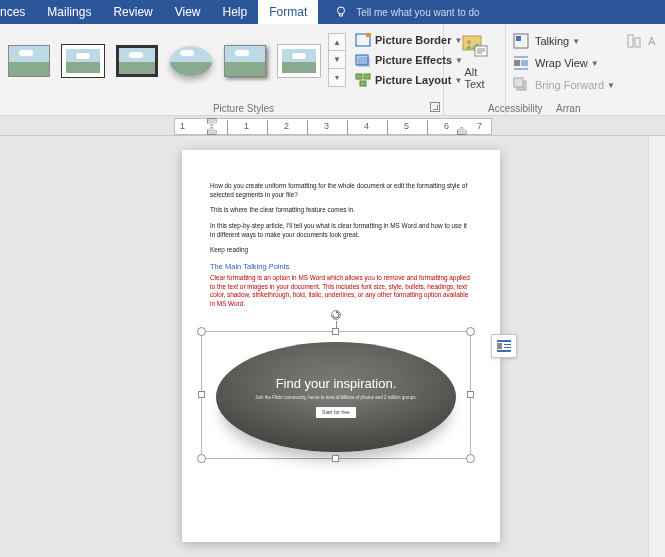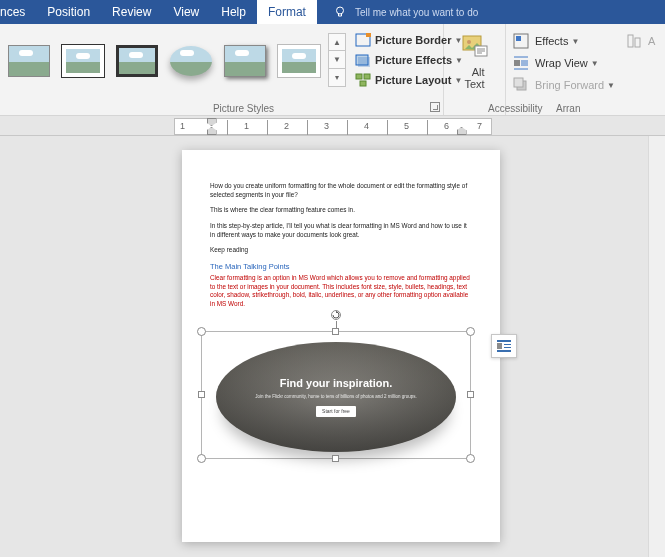--- a/index.html
+++ b/index.html
@@ -39,21 +39,21 @@
 
 
 .menu-col { padding: 6px 6px 0 4px; }
 .menu-item { display: flex; align-items: center; height: 20px; padding: 0 2px; font-size: 11px; color: #333; cursor:pointer; white-space: nowrap; font-weight: bold; }
 .menu-item .ico { width: 18px; height: 16px; margin-right: 3px; display:flex; align-items:center; justify-content:center; }
 .dd-arrow { margin-left: 3px; font-size: 8px; color: #666; }
 
 
 .bigbtn { width: 44px; height: 68px; display:flex; flex-direction:column; align-items:center; justify-content:flex-start; padding-top:6px; cursor:pointer; }
 .bigbtn .ico { width: 32px; height: 32px; display:flex; align-items:center; justify-content:center; }
-.bigbtn .lbl { font-size: 11px; color:#444; text-align:right; line-height:1.1; margin-top:4px; }
+.bigbtn .lbl { font-size: 11px; color:#444; text-align:left; line-height:1.1; margin-top:4px; }
 
 
 .arrange-col { padding: 6px 8px 0 6px; }
 .arrange-item { display: flex; align-items: center; height: 22px; font-size: 11px; color:#333; cursor:pointer; white-space: nowrap; }
 .arrange-item .ico { width: 18px; height: 16px; margin-right: 5px; display:flex; align-items:center; justify-content:center; }
 .faded { color: #a6a6a6; }
 
 
 .ruler-bar { height: 20px; background: #e6e6e6; border-bottom: 1px solid #c7c7c7; display:flex; align-items:flex-end; justify-content:center; }
 .ruler { width: 318px; height: 17px; background: #fff; position: relative; border: 1px solid #bdbdbd; font-size: 9px; }
@@ -67,21 +67,21 @@
 .page { position:absolute; left:182px; top:14px; width:318px; height:392px; background:#fff; box-shadow: 0 2px 10px rgba(0,0,0,.25); padding: 32px 28px; font-size: 6.4px; color:#222; line-height:1.35; }
 .page p { margin-bottom: 7px; }
 .page h3 { color:#2b67bc; font-size:7.5px; font-weight:normal; margin: 3px 0 2px; }
 .page .red { color:#c00000; }
 .page .pic-wrap { position:relative; margin: 20px -7px 0 -7px; height: 140px; }
 
 
 .sel-box { position:absolute; left:-2px; top:2px; width:270px; height:128px; border:1px solid #b5b5b5; }
 .ellipse { position:absolute; left:14px; top:10px; width:240px; height:110px; border-radius:50%; overflow:hidden; background: radial-gradient(ellipse at center, #a8a59e 0%, #52504a 100%); box-shadow: 0 14px 14px -6px rgba(0,0,0,.25); }
 .ellipse .overlay { position:absolute; inset:0; background: linear-gradient(rgba(30,30,30,.1), rgba(30,30,30,.5)); display:flex; flex-direction:column; align-items:center; justify-content:center; color:#fff; text-align:center; }
-.ellipse .t1 { font-size:11px; font-weight:700; }
+.ellipse .t1 { font-size:13px; font-weight:400; }
 .ellipse .t2 { font-size:4.5px; margin-top:3px; opacity:.85; }
 .ellipse .btn { margin-top:6px; background:#fff; color:#444; font-size:5px; padding:2px 6px; border-radius:1px; }
 .handle { position:absolute; width:9px; height:9px; background:#fff; border:1px solid #8a8a8a; border-radius:50%; }
 .handle.sq { width:7px; height:7px; border-radius:0; }
 .rotate { position:absolute; left:50%; top:-22px; width:10px; height:10px; border:1px solid #8a8a8a; border-radius:50%; background:#fff; transform:translateX(-50%); }
 .rotate::after { content:''; position:absolute; left:50%; top:10px; width:1px; height:12px; background:#8a8a8a; }
 
 
 .layout-opt { position:absolute; right:-38px; top:5px; width:26px; height:24px; background:#fff; border:1px solid #c6c6c6; box-shadow:0 1px 3px rgba(0,0,0,.15); display:flex; align-items:center; justify-content:center; cursor:pointer; }
 .layout-opt-ico { width:14px; height:12px; background:
@@ -92,21 +92,21 @@
   linear-gradient(#396fb0,#396fb0) 7px 7px/7px 1px no-repeat;
 }
 
 .scroll-rail { position:absolute; right:0; top:0; bottom:0; width:17px; background:#f0f0f0; border-left:1px solid #dadada; }
 </style>
 </head>
 <body>
 
 <div class="titlebar">
   <div class="tab partial">nces</div>
-  <div class="tab">Position</div>
+  <div class="tab">Mailings</div>
   <div class="tab">Review</div>
   <div class="tab">View</div>
   <div class="tab">Help</div>
   <div class="tab active">Format</div>
   <div class="lightbulb">
     <svg width="14" height="14" viewBox="0 0 14 14">
         <circle cx="7" cy="5.5" r="3.5" fill="none" stroke="#fff" stroke-width="1"></circle>
         <path d="M5.5 9 v2 h3 v-2" fill="none" stroke="#fff"></path>
       </svg>
   </div>
@@ -218,21 +218,21 @@
   <div class="group" style="flex:1; border-right:none;">
     <div style="display:flex;">
       <div class="arrange-col">
         <div class="arrange-item">
           <span class="ico">
               <svg width="16" height="16" viewBox="0 0 16 16">
                 <rect x="1" y="1" width="14" height="14" fill="none" stroke="#777"></rect>
                 <rect x="3" y="3" width="5" height="5" fill="#4178c6"></rect>
               </svg>
             </span>
-          <span>Effects</span>
+          <span>Talking</span>
           <span class="dd-arrow">▼</span>
         </div>
         <div class="arrange-item">
           <span class="ico">
               <svg width="16" height="16" viewBox="0 0 16 16">
                 <rect x="1" y="5" width="6" height="6" fill="#888"></rect>
                 <path d="M1 2h14M8 6h7M8 8h7M8 10h7M1 14h14" stroke="#4178c6"></path>
               </svg>
             </span>
           <span>Wrap View</span>

